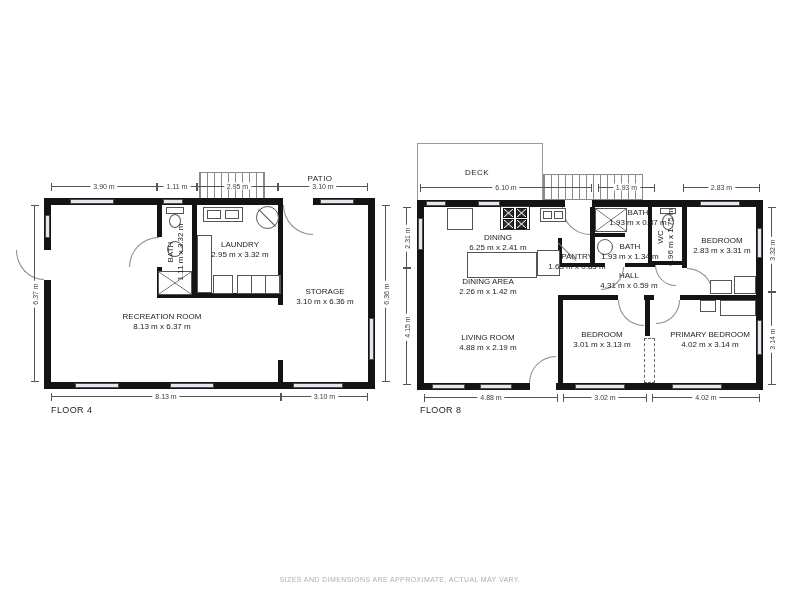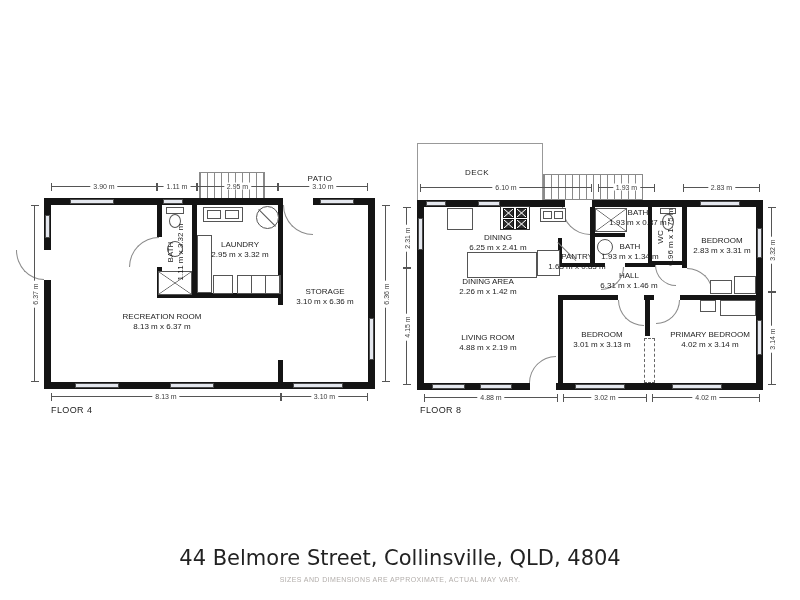--- a/index.html
+++ b/index.html
@@ -244,21 +244,21 @@
     <div class="rlabel" style="left:722px;top:246px">
       <div>BEDROOM</div>
       <div>2.83 m x 3.31 m</div>
     </div>
     <div class="rlabel" style="left:488px;top:287px">
       <div>DINING AREA</div>
       <div>2.26 m x 1.42 m</div>
     </div>
     <div class="rlabel" style="left:629px;top:281px">
       <div>HALL</div>
-      <div>6.31 m x 1.46 m</div>
+      <div>4.31 m x 0.59 m</div>
     </div>
     <div class="rlabel" style="left:488px;top:343px">
       <div>LIVING ROOM</div>
       <div>4.88 m x 2.19 m</div>
     </div>
     <div class="rlabel" style="left:602px;top:340px">
       <div>BEDROOM</div>
       <div>3.01 m x 3.13 m</div>
     </div>
     <div class="rlabel" style="left:710px;top:340px">
@@ -293,15 +293,14 @@
     <div class="dim-v" style="left:771px;top:207px;height:85px">
         <span>3.32 m</span>
       </div>
     <div class="dim-v" style="left:771px;top:292px;height:93px">
         <span>3.14 m</span>
       </div>
 
     <div class="floor-label" style="left:420px;top:405px">FLOOR 8</div>
   </div>
 
-  <div id="title">44 Belmore Street, Collinsville, QLD, 4804</div>
   <div id="disclaimer">SIZES AND DIMENSIONS ARE APPROXIMATE, ACTUAL MAY VARY.</div>
 </div>
 
 </body></html>

